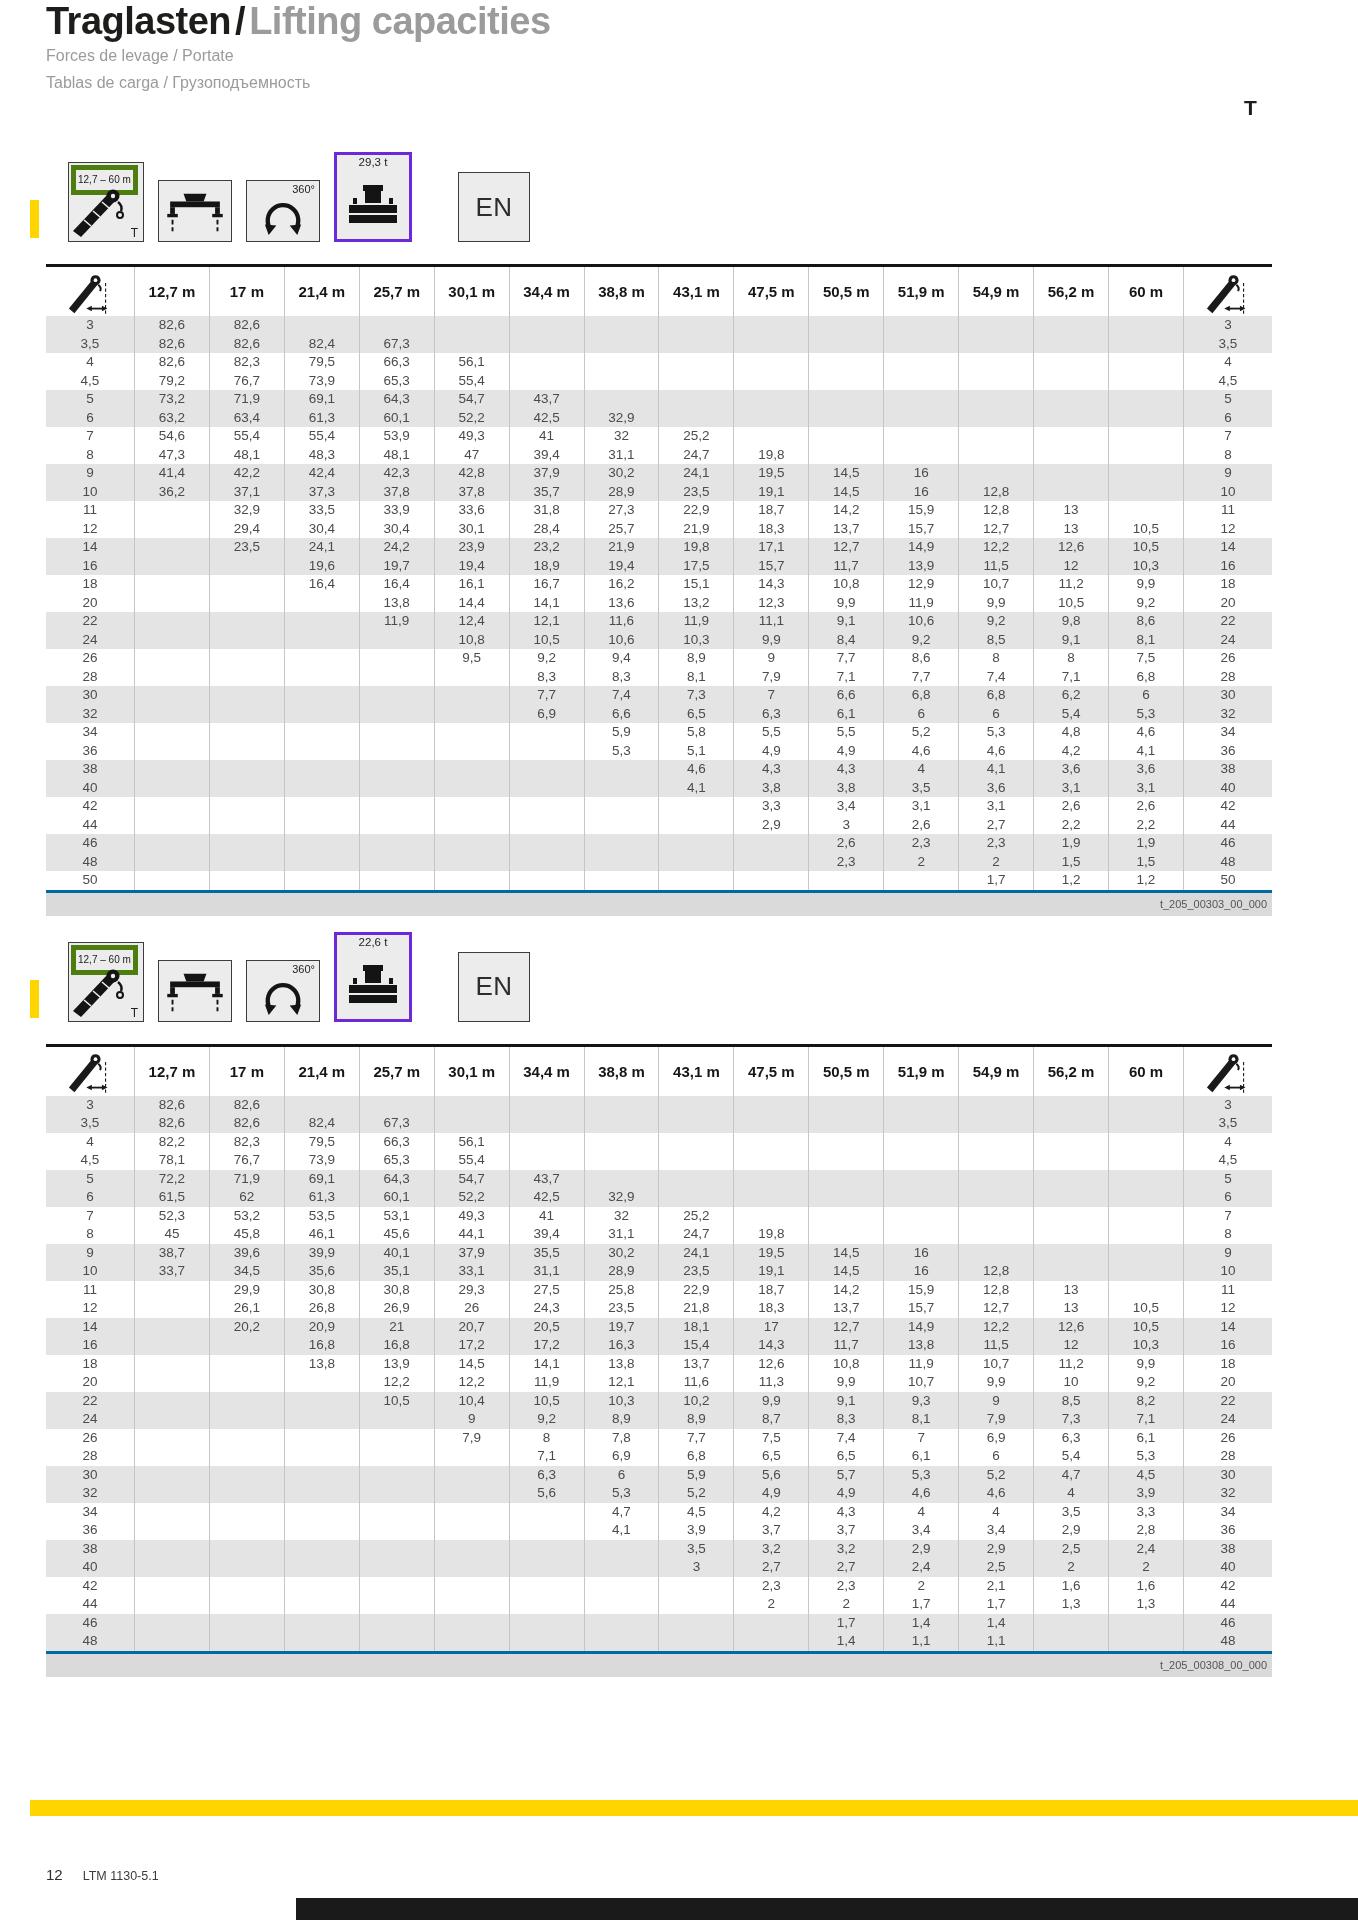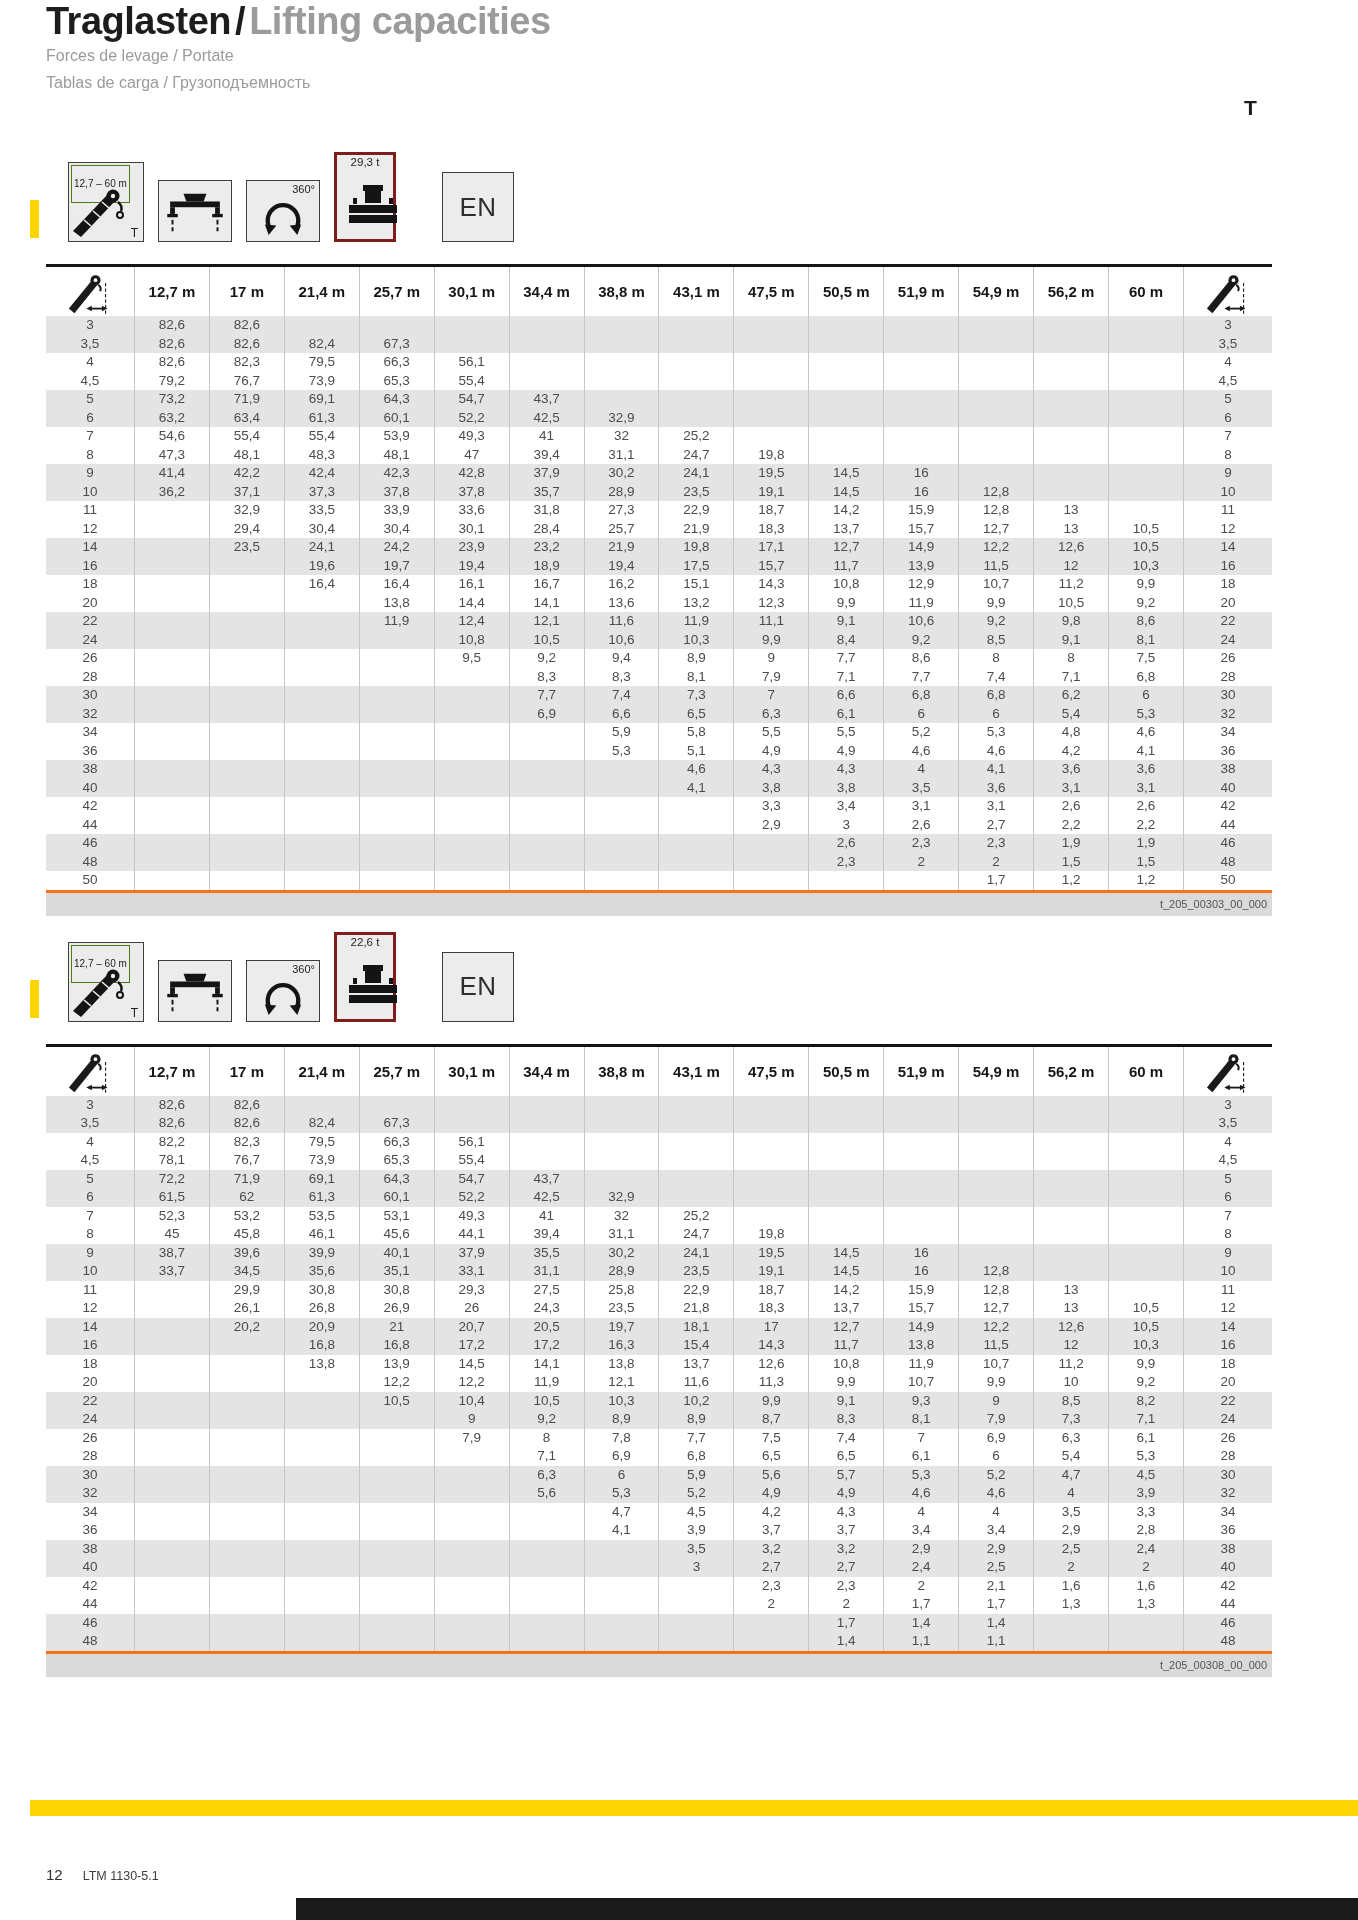--- a/index.html
+++ b/index.html
@@ -15,35 +15,35 @@
   
   .capacity-block{margin-left:46px;}
   .block-1{margin-top:56px;}
   .block-2{margin-top:16px;}
   .legend-row{position:relative;display:flex;align-items:flex-end;gap:14px;height:90px;padding-left:22px;margin-bottom:22px;}
   .accent{position:absolute;left:-16px;bottom:4px;width:9px;height:38px;background:#ffd500;}
   .lbox{background:#ececec;border:1.5px solid #3d3d3d;box-sizing:border-box;position:relative;flex:0 0 auto;}
   .lbox-boom{width:76px;height:80px;}
   .lbox-out{width:74px;height:62px;}
   .lbox-rot{width:74px;height:62px;}
-  .lbox-cw{width:62px;height:90px;border:3px solid #7f1d1d;}
+  .lbox-cw{width:78px;height:90px;border:3px solid #6d28d9;}
   .lbox-en{width:72px;height:70px;display:flex;align-items:center;justify-content:center;
            font-size:26px;color:#2d2d2d;letter-spacing:0.5px;margin-left:32px;}
   .range{position:absolute;top:2px;left:2px;font-size:10px;line-height:12px;color:#1d1d1b;
-         border:1px solid #4d7c0f;padding:12px 2px;background:#ececec;white-space:nowrap;}
+         border:5px solid #4d7c0f;padding:4px 2px;background:#ececec;white-space:nowrap;}
   .lbox-boom svg{position:absolute;left:2px;bottom:2px;}
   .tmark{position:absolute;right:5px;bottom:1px;font-size:12px;color:#1d1d1b;}
   .lbox-out svg{position:absolute;left:7px;top:9px;}
   .rot-label{position:absolute;top:2px;right:4px;font-size:11px;color:#1d1d1b;}
   .lbox-rot svg{position:absolute;left:10px;bottom:4px;}
   .cw-label{position:absolute;top:1px;width:100%;text-align:center;font-size:11.5px;color:#1d1d1b;}
   .lbox-cw svg{position:absolute;left:8px;bottom:6px;}
   
   .cap-table{border-collapse:collapse;table-layout:fixed;width:1226px;
-             border-top:3px solid #141414;border-bottom:3px solid #f97316;}
+             border-top:3px solid #141414;border-bottom:3px solid #0369a1;}
   .cap-table th:first-child,.cap-table th:last-child{width:88px;}
   .cap-table thead th{height:49px;font-size:15px;font-weight:bold;color:#161616;text-align:center;
                       vertical-align:middle;padding:0;background:#fff;}
   .cap-table tbody td{height:18.5px;line-height:18.5px;font-size:13.5px;text-align:center;padding:0;
                       color:#4c4c4c;white-space:nowrap;}
   .cap-table tr.shaded td{background:#e4e4e4;}
   .cap-table th + th,.cap-table td + td{border-left:1px solid #c6c6c6;}
   .corner-th svg{display:block;margin:2px auto 0 auto;}
   .caption-strip{width:1226px;height:23px;background:#dadada;box-sizing:border-box;
                  display:flex;justify-content:flex-end;align-items:center;padding-right:5px;}

